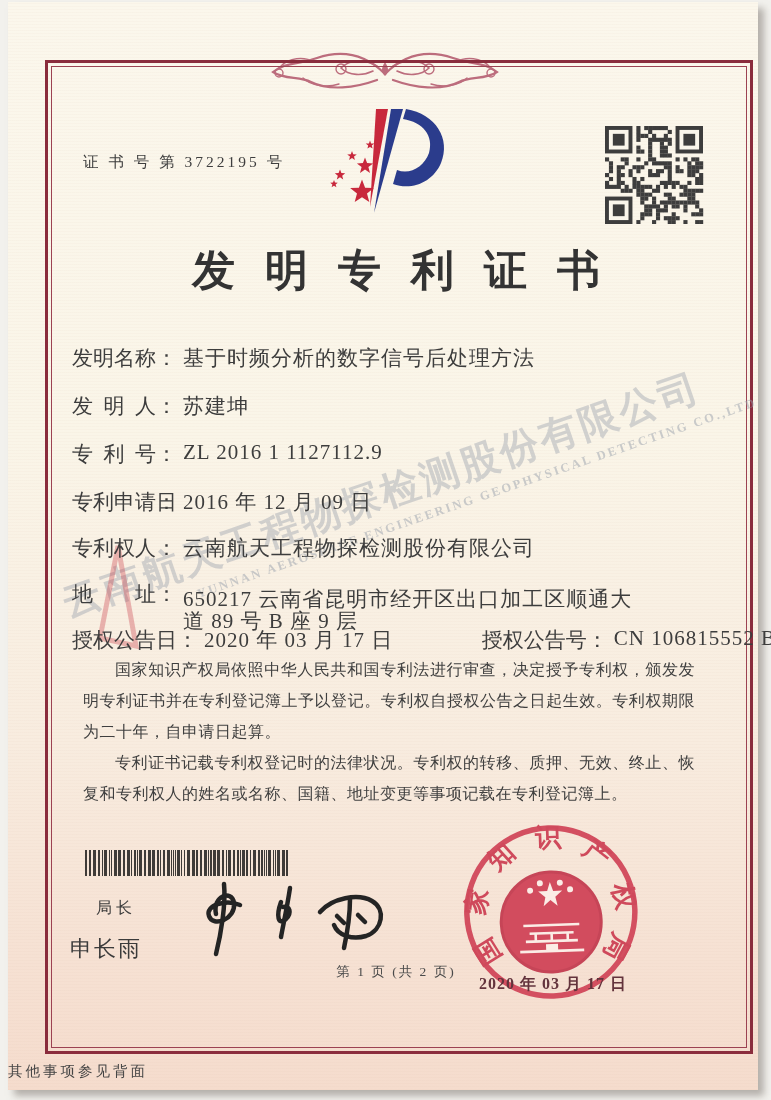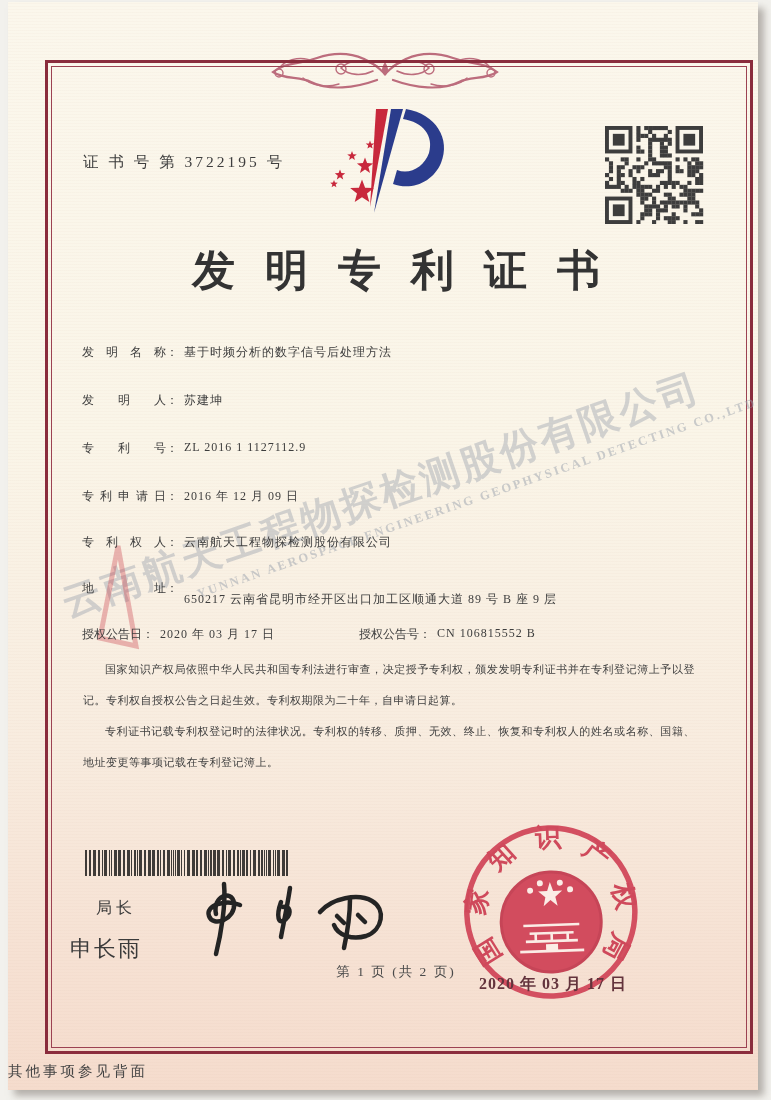--- a/index.html
+++ b/index.html
@@ -27,27 +27,27 @@
   #cert-no{left:75px;top:122px;font-size:15.5px;color:#3e3e3e;letter-spacing:3px;margin-top:28px;}
   #flourish{left:237px;top:34px;width:280px;height:72px;}
   #logo{left:312px;top:100px;width:136px;height:120px;}
   #qr{left:596px;top:124px;width:100px;height:98px;}
   #title{
     left:37px;top:240px;width:702px;text-align:center;
     font-size:43px;font-weight:600;color:#333;letter-spacing:30px;padding-left:30px;
     box-sizing:border-box;
   }
   
-  .frow{left:74px;font-size:12px;color:#3d3d3d;white-space:nowrap;}
+  .frow{left:64px;font-size:21px;color:#3d3d3d;white-space:nowrap;}
   .flabel{display:inline-block;width:84px;text-align:justify;text-align-last:justify;vertical-align:top;}
   .fcolon{display:inline-block;vertical-align:top;margin-right:6px;}
   .fvalue{display:inline-block;letter-spacing:1px;vertical-align:top;}
   .fvalue.wrap{white-space:normal;width:462px;line-height:22px;margin-top:8px;}
   
-  #body-paras{left:75px;top:652px;width:612px;font-size:11px;line-height:31px;
+  #body-paras{left:75px;top:652px;width:612px;font-size:16px;line-height:31px;
     color:#3f3f3f;text-align:justify;letter-spacing:0.5px;}
   #body-paras p{margin:0;text-indent:2em;}
   
   #barcode{left:77px;top:848px;width:208px;height:26px;}
   #sig-role{left:88px;top:896px;font-size:16px;color:#3b3b3b;letter-spacing:4px;}
   #sig-name{left:62px;top:932px;font-size:22px;color:#3b3b3b;letter-spacing:2px;}
   #autograph{left:178px;top:872px;width:225px;height:95px;}
   #seal{left:447px;top:818px;width:192px;height:192px;transform:rotate(-2deg);}
   #seal-date{left:455px;top:972px;width:180px;text-align:center;font-size:16px;
     color:#63333c;letter-spacing:1px;font-weight:600;}

